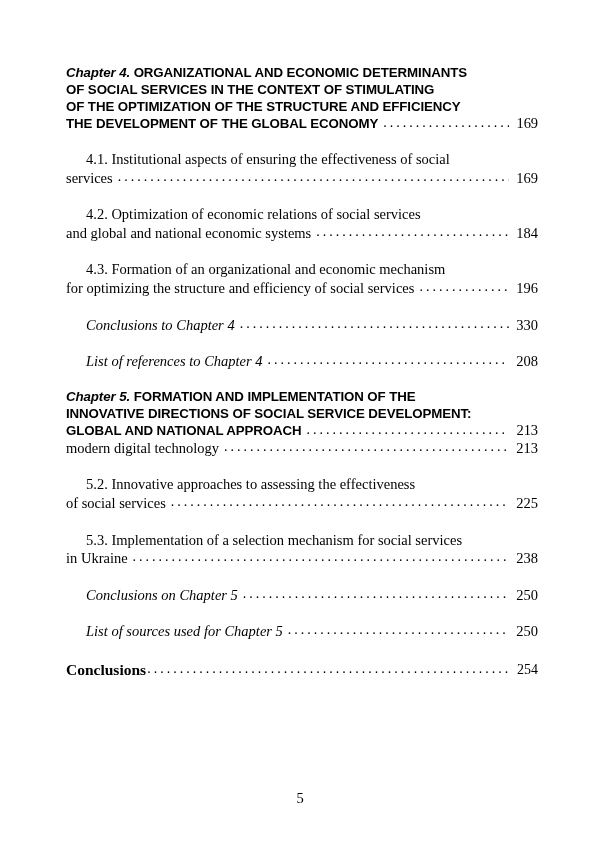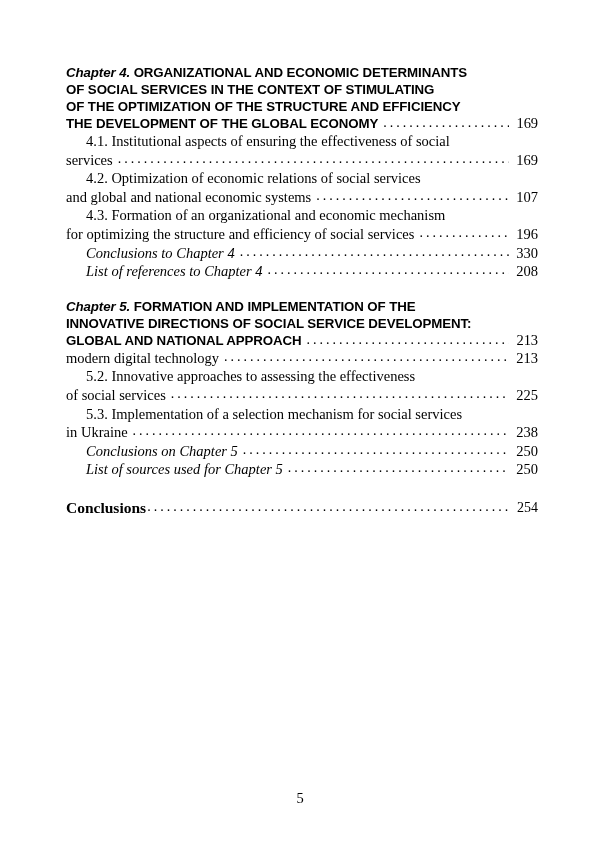--- a/index.html
+++ b/index.html
@@ -87,20 +87,21 @@
     font-size: 14.5px;
     line-height: 18.6px;
     margin: 0;
   }
   .entry .e-line {
     display: block;
     white-space: nowrap;
   }
   .entry-indent {
     padding-left: 20px;
+    margin-top: 18px;
   }
   .entry .lr-dots {
     font-weight: normal;
     font-style: normal;
     font-size: 14px;
     letter-spacing: 3.0px;
   }
   .entry.italic {
     font-style: italic;
   }
@@ -165,21 +166,21 @@
         <span class="lr-dots">...........................................................................................................</span>
         <span class="lr-page">169</span>
       </div>
     </div>
 
     <div class="entry">
       <span class="e-line entry-indent">4.2. Optimization of economic relations of social services</span>
       <div class="leader-row">
         <span class="lr-text">and global and national economic systems</span>
         <span class="lr-dots">...........................................................................................................</span>
-        <span class="lr-page">107</span>
+        <span class="lr-page">184</span>
       </div>
     </div>
 
     <div class="entry">
       <span class="e-line entry-indent">4.3. Formation of an organizational and economic mechanism</span>
       <div class="leader-row">
         <span class="lr-text">for optimizing the structure and efficiency of social services</span>
         <span class="lr-dots">...........................................................................................................</span>
         <span class="lr-page">196</span>
       </div>

